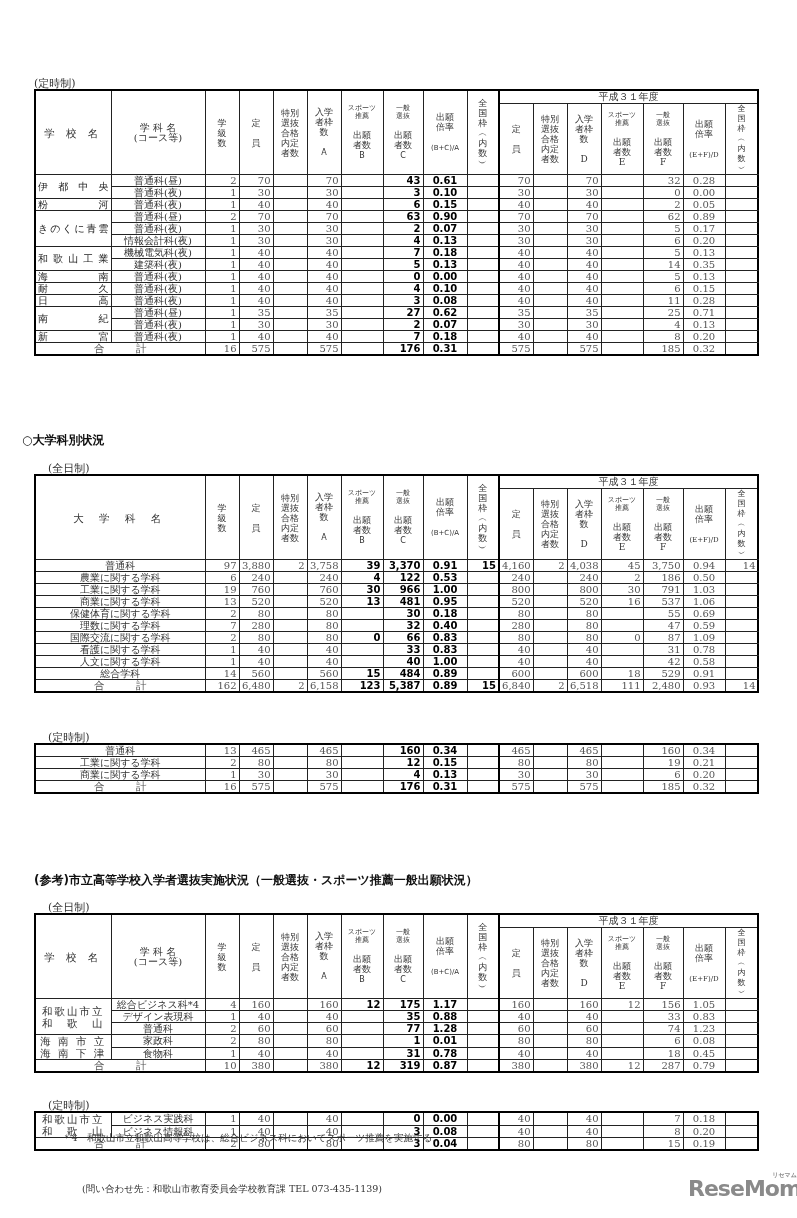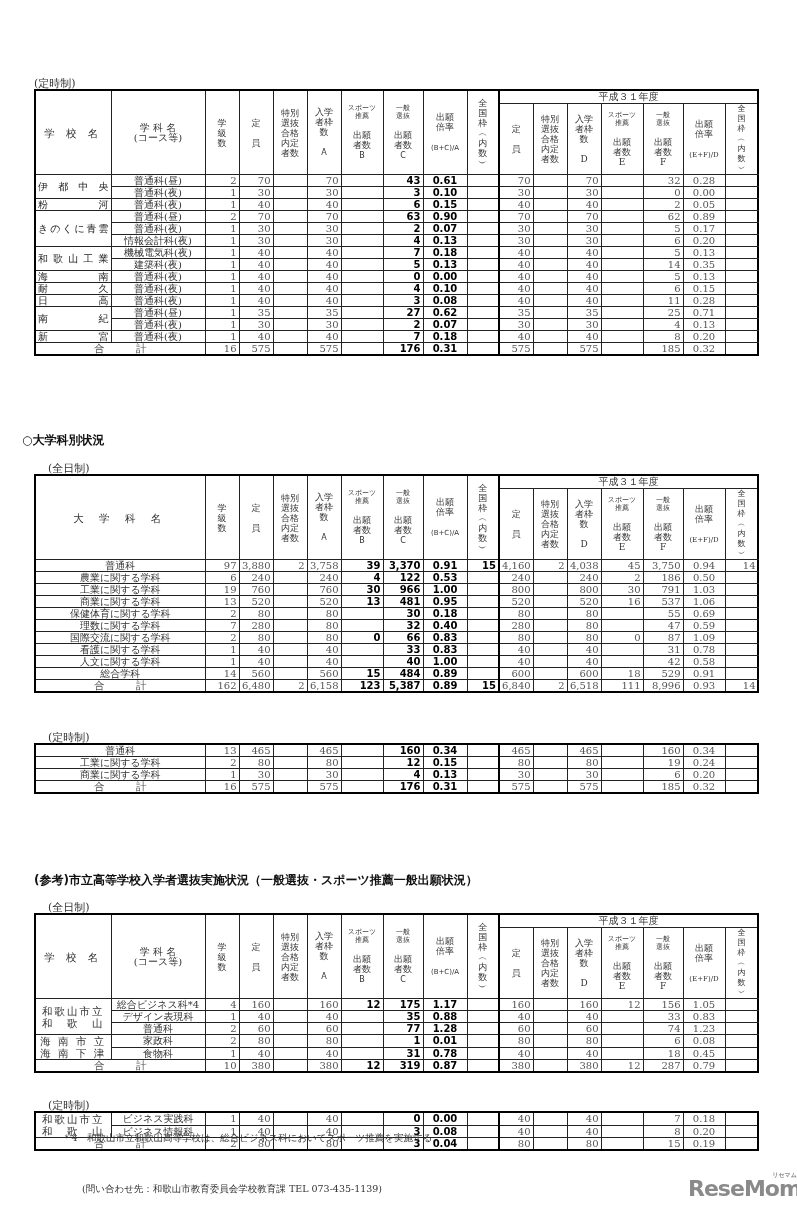--- a/index.html
+++ b/index.html
@@ -587,21 +587,21 @@
         <td class="num">2</td>
         <td class="num">6,158</td>
         <td class="bold">123</td>
         <td class="bold">5,387</td>
         <td class="bold rate">0.89</td>
         <td class="bold thick-r">15</td>
         <td class="num">6,840</td>
         <td class="num">2</td>
         <td class="num">6,518</td>
         <td class="num">111</td>
-        <td class="num">8,996</td>
+        <td class="num">2,480</td>
         <td class="num rate">0.93</td>
         <td class="num">14</td>
       </tr>
     </tbody>
   </table>
 <div class="lbl" style="left:48px;top:730px;">(定時制)</div>
 <table class="t" id="t3" style="top:743px;">
     <colgroup>
       <col style="width:76px">
       <col style="width:94px">
@@ -648,21 +648,21 @@
         <td class="num">80</td>
         <td class="bold"></td>
         <td class="bold">12</td>
         <td class="bold rate">0.15</td>
         <td class="bold thick-r"></td>
         <td class="num">80</td>
         <td class="num"></td>
         <td class="num">80</td>
         <td class="num"></td>
         <td class="num">19</td>
-        <td class="num rate">0.24</td>
+        <td class="num rate">0.21</td>
         <td class="num"></td>
       </tr>
       <tr>
         <td colspan="2" class="sub">商業に関する学科</td>
         <td class="num">1</td>
         <td class="num">30</td>
         <td class="num"></td>
         <td class="num">30</td>
         <td class="bold"></td>
         <td class="bold">4</td>

